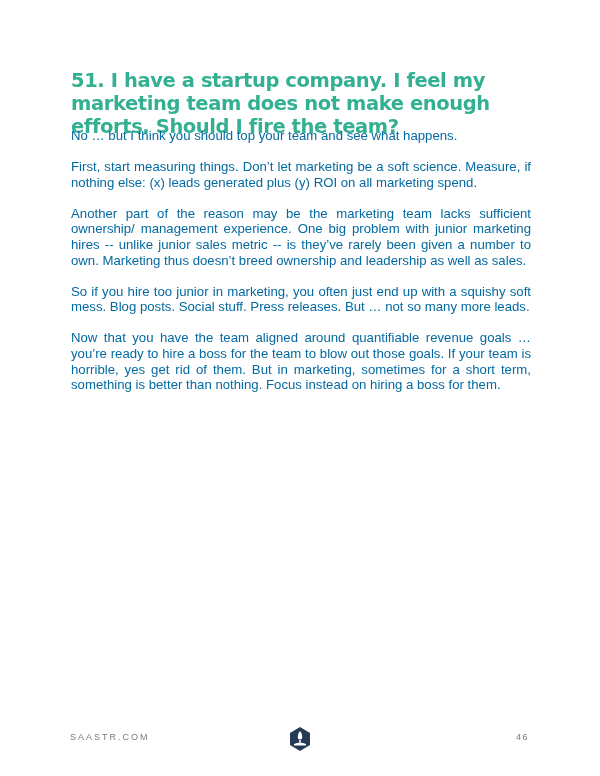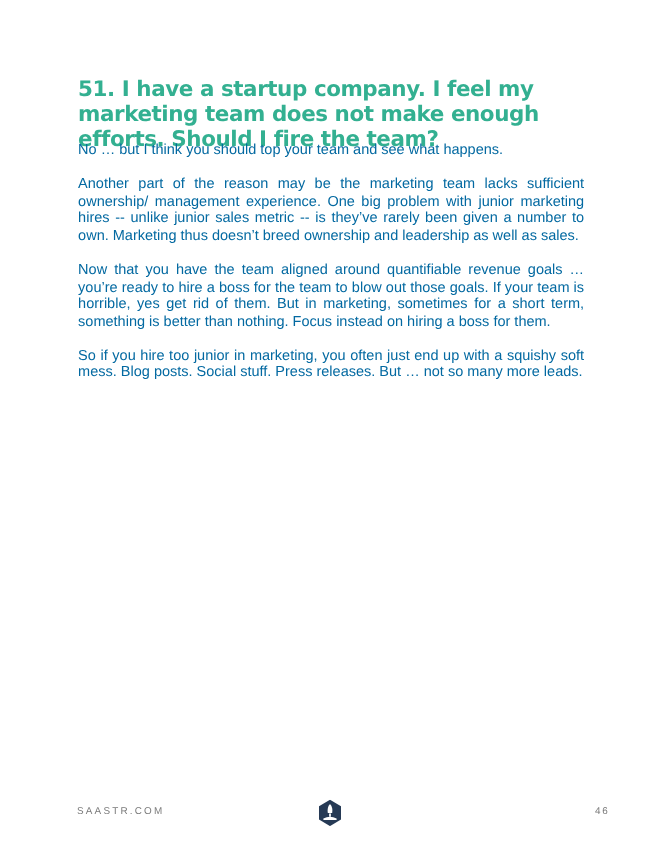--- a/index.html
+++ b/index.html
@@ -16,35 +16,35 @@
     font-family: "Liberation Sans", sans-serif; text-align: justify;
   }
   .para.left { text-align: left; }
   .footer-left {
     position: absolute; left: 70px; top: 732px; font-size: 9px; letter-spacing: 2px; color: #7a7a7a;
     font-family: "Liberation Sans", sans-serif;
   }
   .footer-right {
     position: absolute; left: 516px; top: 732px; font-size: 9px; letter-spacing: 1.5px; color: #7a7a7a;
     font-family: "Liberation Sans", sans-serif;
-    margin-left: 25px;
   }
   .logo { position: absolute; left: 289px; top: 727px; width: 22px; height: 24px; }
 </style>
 </head>
 <body>
 
 <div class="page">
   <h1 class="title">51. I have a startup company. I feel my marketing team does not make enough efforts. Should I fire the team?</h1>
 
   <div class="body">
     <p class="para left">No … but I think you should top your team and see what happens.</p>
+    <p class="para">First, start measuring things. Don’t let marketing be a soft science. Measure, if nothing else: (x) leads generated plus (y) ROI on all marketing spend.</p>
     <p class="para">Another part of the reason may be the marketing team lacks sufficient ownership/ management experience. One big problem with junior marketing hires -- unlike junior sales metric -- is they’ve rarely been given a number to own. Marketing thus doesn’t breed ownership and leadership as well as sales.</p>
+    <p class="para">So if you hire too junior in marketing, you often just end up with a squishy soft mess. Blog posts. Social stuff. Press releases. But … not so many more leads.</p>
     <p class="para">Now that you have the team aligned around quantifiable revenue goals … you’re ready to hire a boss for the team to blow out those goals. If your team is horrible, yes get rid of them. But in marketing, sometimes for a short term, something is better than nothing. Focus instead on hiring a boss for them.</p>
-    <p class="para">So if you hire too junior in marketing, you often just end up with a squishy soft mess. Blog posts. Social stuff. Press releases. But … not so many more leads.</p>
   </div>
 
   <div class="footer-left">SAASTR.COM</div>
 
   <svg class="logo" viewBox="0 0 22 24">
     <polygon points="11,0 21,6 21,18 11,24 1,18 1,6" fill="#263a55"></polygon>
     <path d="M11 4 C13 6 13.5 9 13 12 L9 12 C8.5 9 9 6 11 4 Z" fill="#ffffff"></path>
     <rect x="10.2" y="12.5" width="1.6" height="3" fill="#ffffff"></rect>
     <path d="M5 17 Q11 14 17 17 L17 18.5 L5 18.5 Z" fill="#ffffff"></path>
   </svg>

